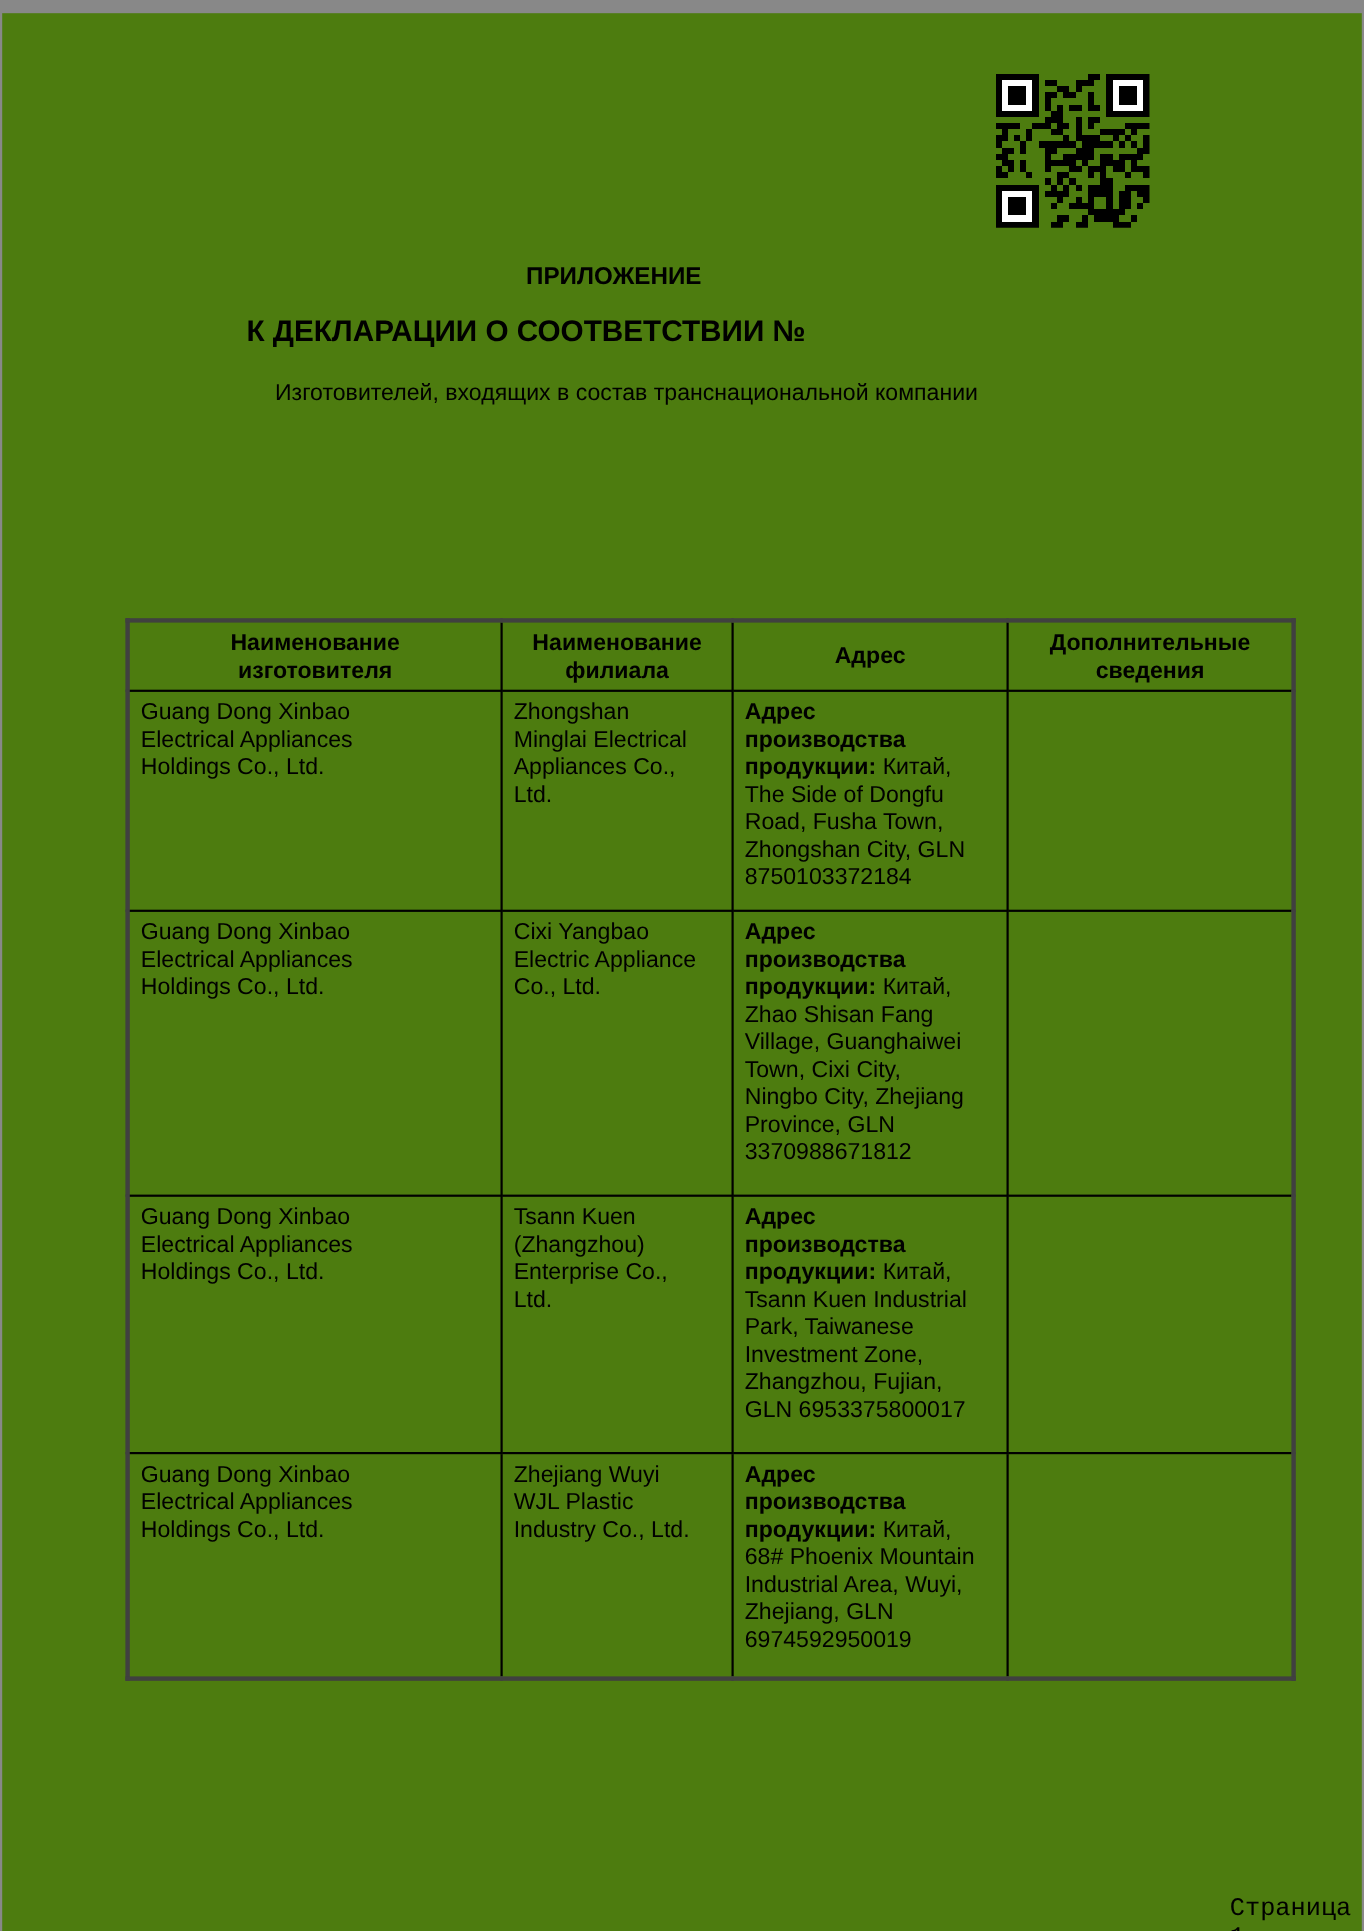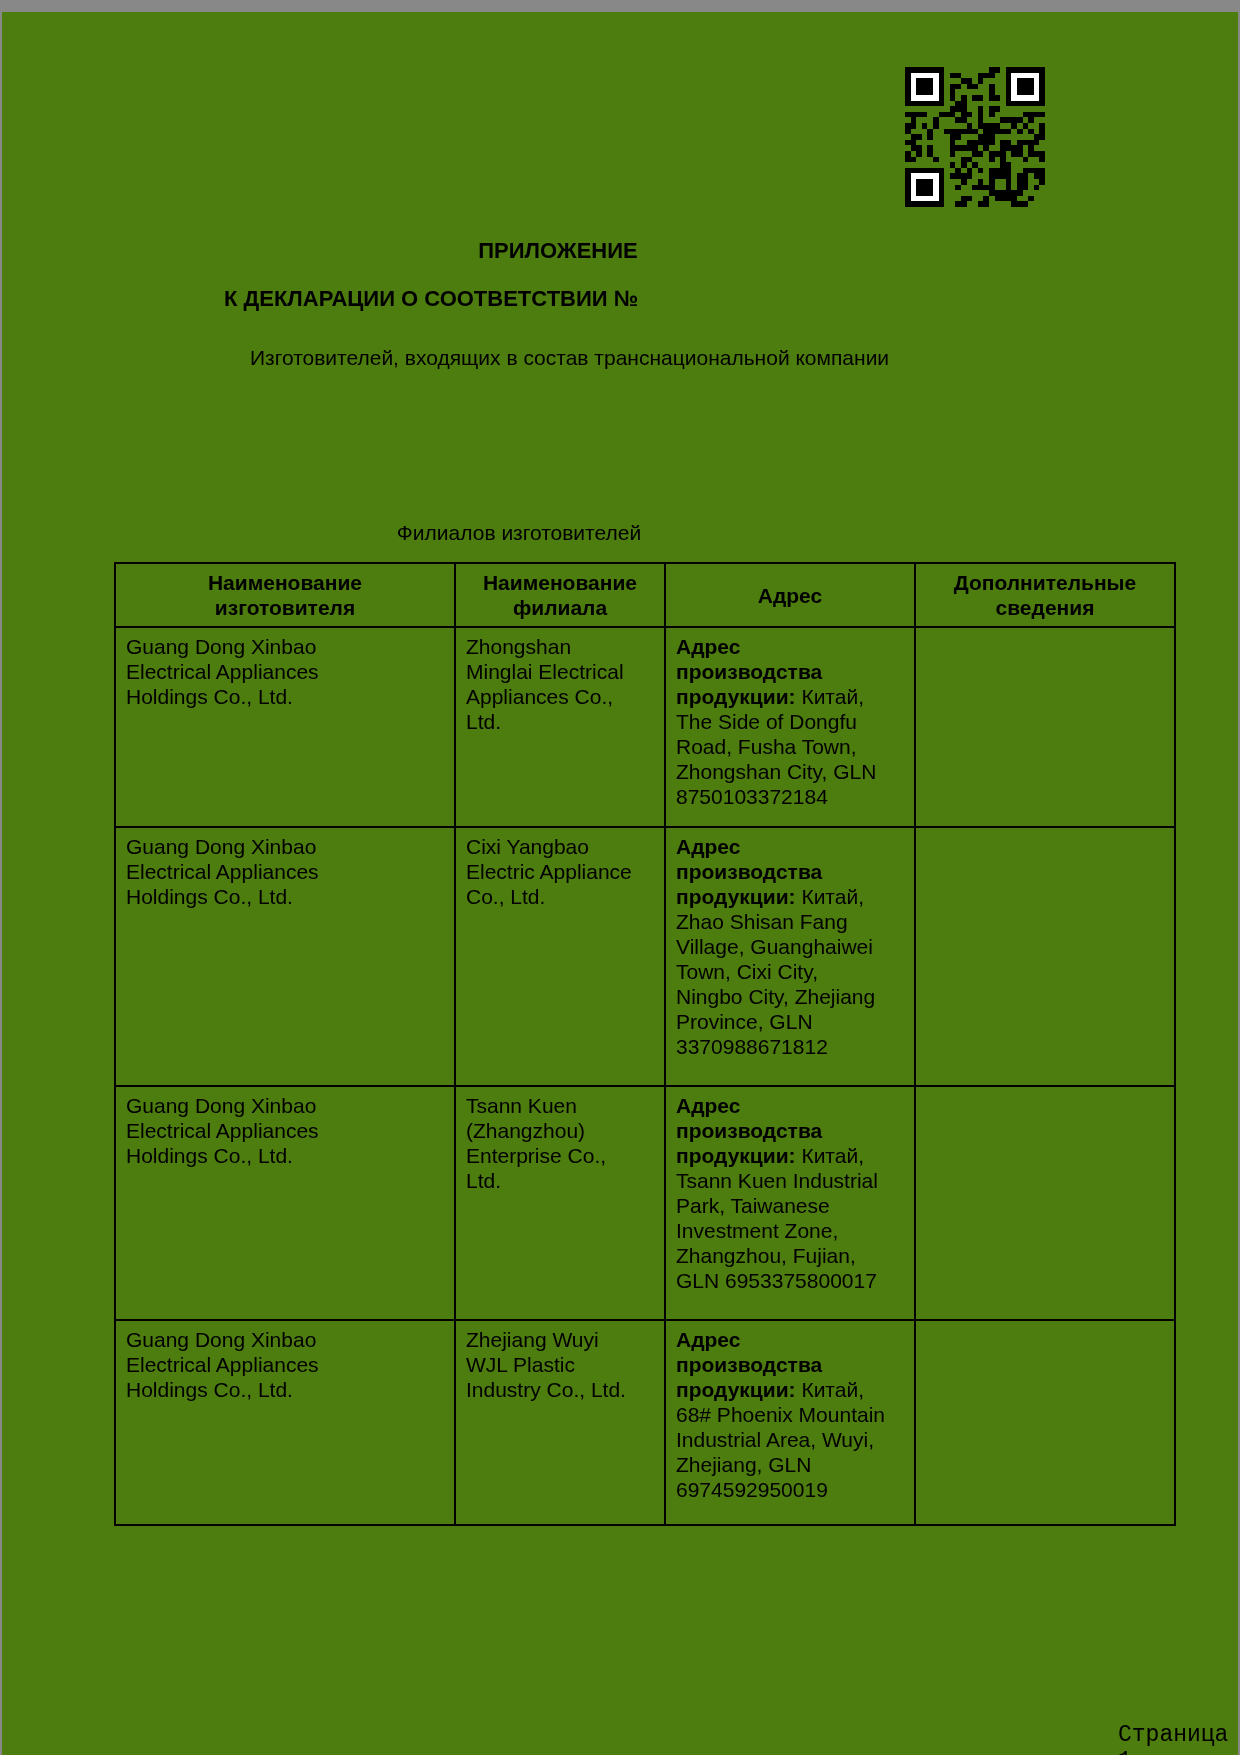--- a/index.html
+++ b/index.html
@@ -13,34 +13,34 @@
     overflow:hidden;
   }
   .qr{position:absolute;left:903px;top:55px;width:140px;height:140px;}
   .doc-title{
     position:absolute;left:0;top:226px;width:1112px;
     text-align:center;font-weight:bold;font-size:22px;
   }
   .decl-line{
     position:absolute;left:222px;top:274px;
     display:flex;gap:26px;align-items:baseline;white-space:nowrap;
-    font-size:22px;
+    font-size:27px;
   }
   .decl-line .lbl{font-weight:bold;}
   .subtitle{
     position:absolute;left:248px;top:334px;font-size:21px;
   }
   .tbl-caption{
     position:absolute;left:112px;top:509px;width:810px;
     text-align:center;font-size:21px;
   }
   table.main{
     position:absolute;left:112px;top:550px;
     width:1060px;border-collapse:collapse;table-layout:fixed;
-    border:2px solid #404040;
+    border:4px solid #404040;
     font-size:21px;line-height:25px;
   }
   table.main th, table.main td{
     border:2px solid #000;
     vertical-align:top;
     padding:6px 10px;
     white-space:pre-line;
     overflow:hidden;
   }
   table.main th{
@@ -286,21 +286,20 @@
       </svg></div>
 
   <div class="doc-title">ПРИЛОЖЕНИЕ</div>
 
   <div class="decl-line">
     <span class="lbl">К ДЕКЛАРАЦИИ О СООТВЕТСТВИИ №</span>
   </div>
 
   <div class="subtitle">Изготовителей, входящих в состав транснациональной компании</div>
 
-  <div class="tbl-caption">Филиалов изготовителей</div>
 
   <table class="main">
     <colgroup>
       <col style="width:340px">
         <col style="width:210px">
         <col style="width:250px">
         <col style="width:260px">
     </colgroup>
     <tbody>
         <tr class="hdr">

